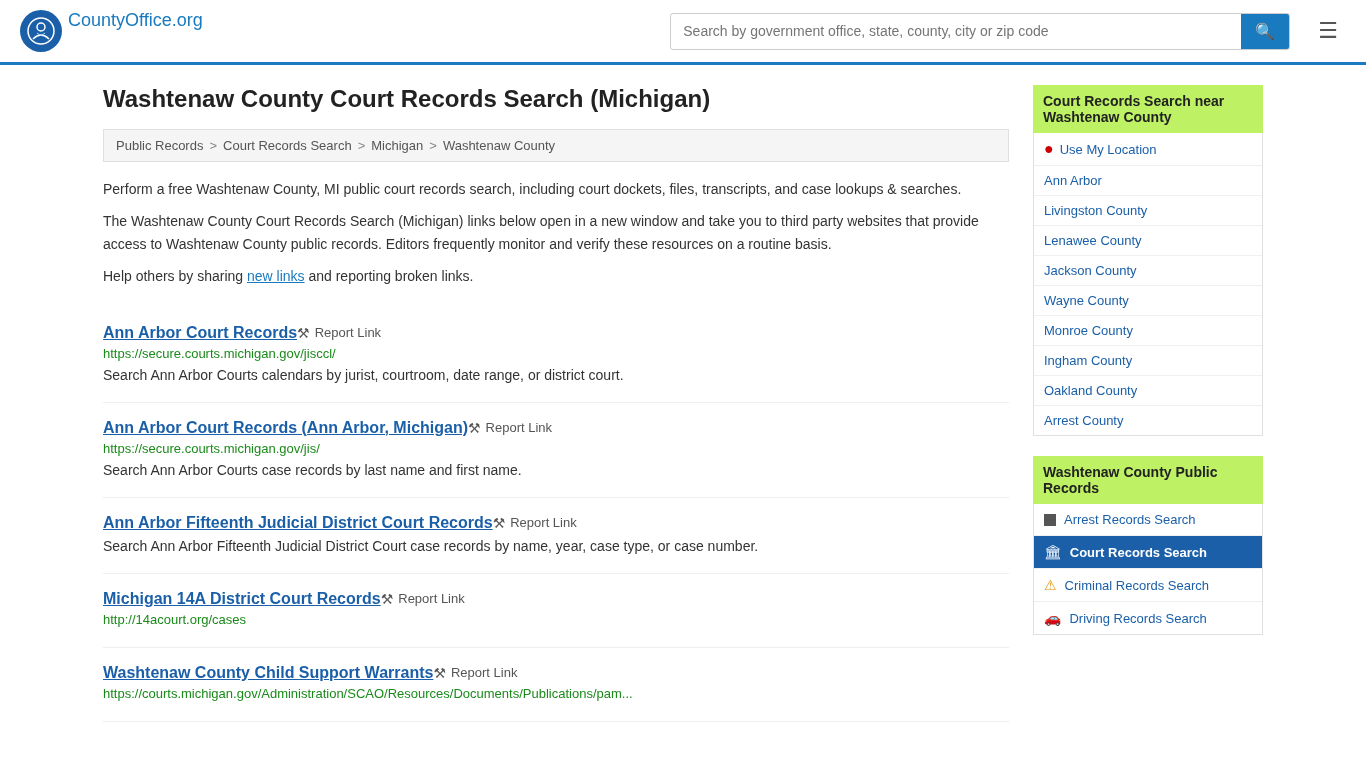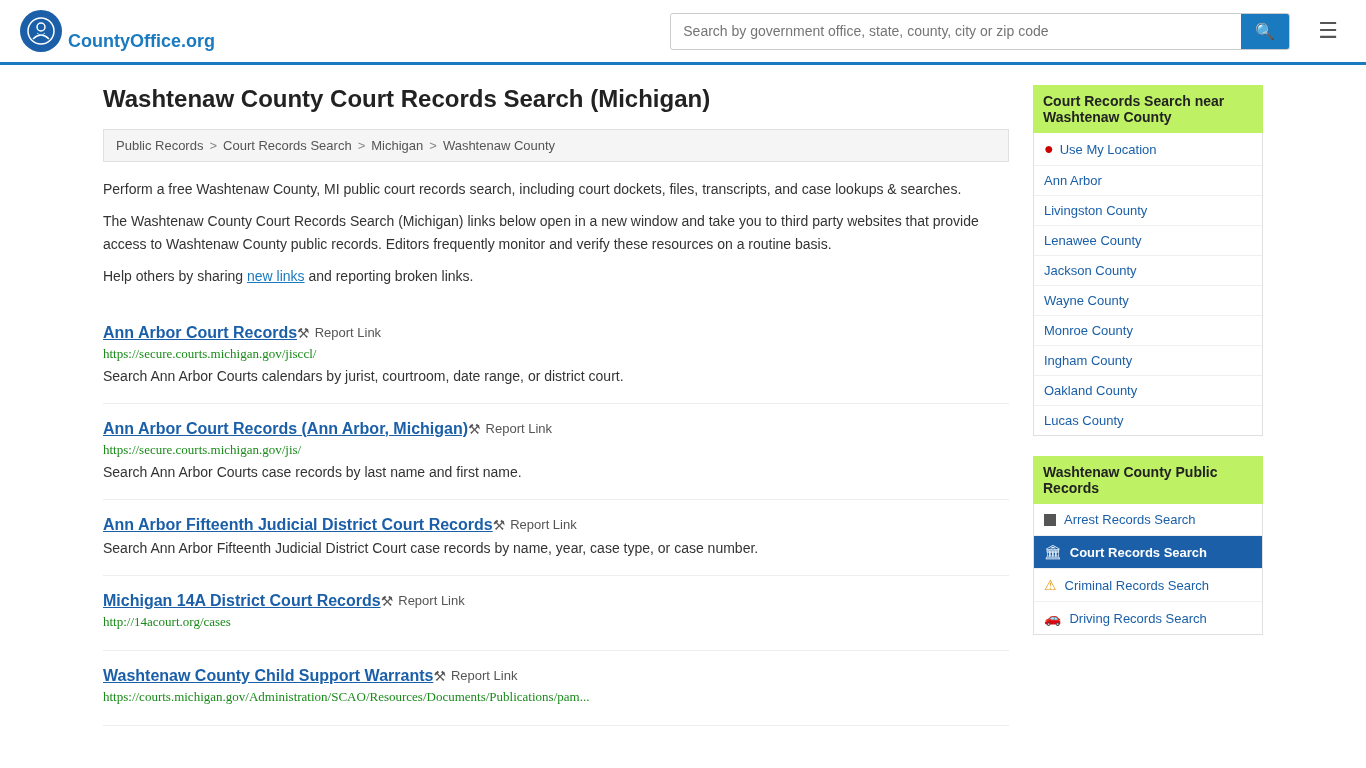--- a/index.html
+++ b/index.html
@@ -9,24 +9,23 @@
     #header {
       background: #fff;
       border-bottom: 3px solid #1a7abf;
       padding: 10px 20px;
       display: flex;
       align-items: center;
       gap: 20px;
     }
     #logo-area {
       display: flex;
-      align-items: flex-end;
+      align-items: flex-start;
       gap: 6px;
       text-decoration: none;
-      font-weight: bold;
     }
     .logo-circle {
       width: 42px;
       height: 42px;
       border-radius: 50%;
       background: #1a5fa8;
       display: flex;
       align-items: center;
       justify-content: center;
       color: white;
@@ -150,21 +149,20 @@
       border: none;
       cursor: pointer;
     }
     .report-icon {
       font-size: 14px;
     }
     .result-url {
       color: #1a8a1a;
       font-size: 13px;
       margin-bottom: 4px;
-      font-family: Liberation Serif, serif;
     }
     .result-desc {
       font-size: 14px;
       color: #333;
       line-height: 1.5;
     }
 
     
     #sidebar {
       width: 230px;
@@ -385,21 +383,21 @@
         <li>
           <a href="#">Monroe County</a>
         </li>
         <li>
           <a href="#">Ingham County</a>
         </li>
         <li>
           <a href="#">Oakland County</a>
         </li>
         <li>
-          <a href="#">Lucas County</a>
+          <a href="#">Arrest County</a>
         </li>
       </ul>
     </div>
 
     <div class="sidebar-section">
       <div class="sidebar-section-title">Washtenaw County Public Records</div>
       <ul class="sidebar-public-records">
         <li>
           <span class="nav-icon-square pr-icon"></span>
           <a href="#">Arrest Records Search</a>

